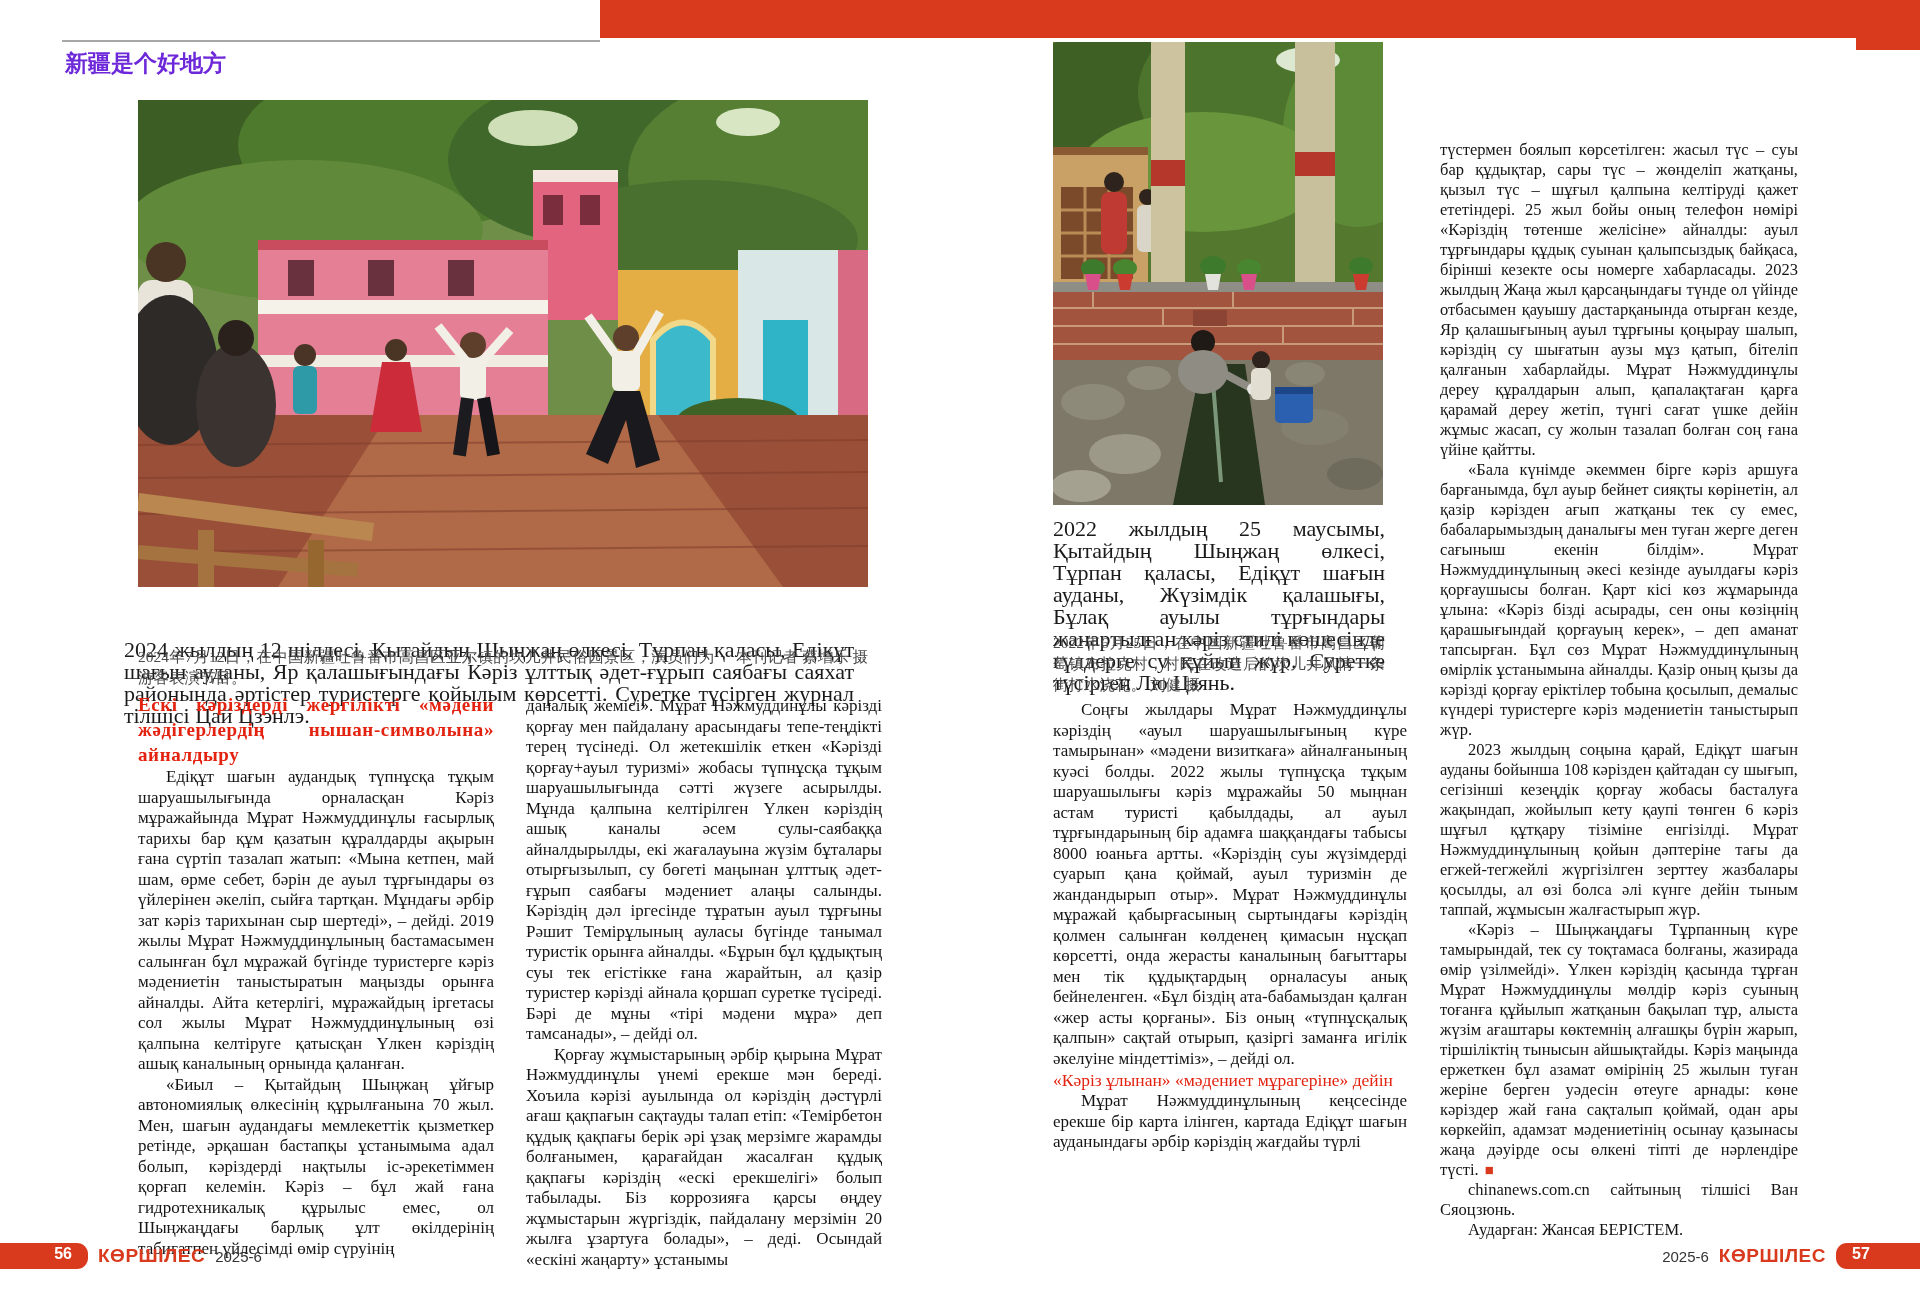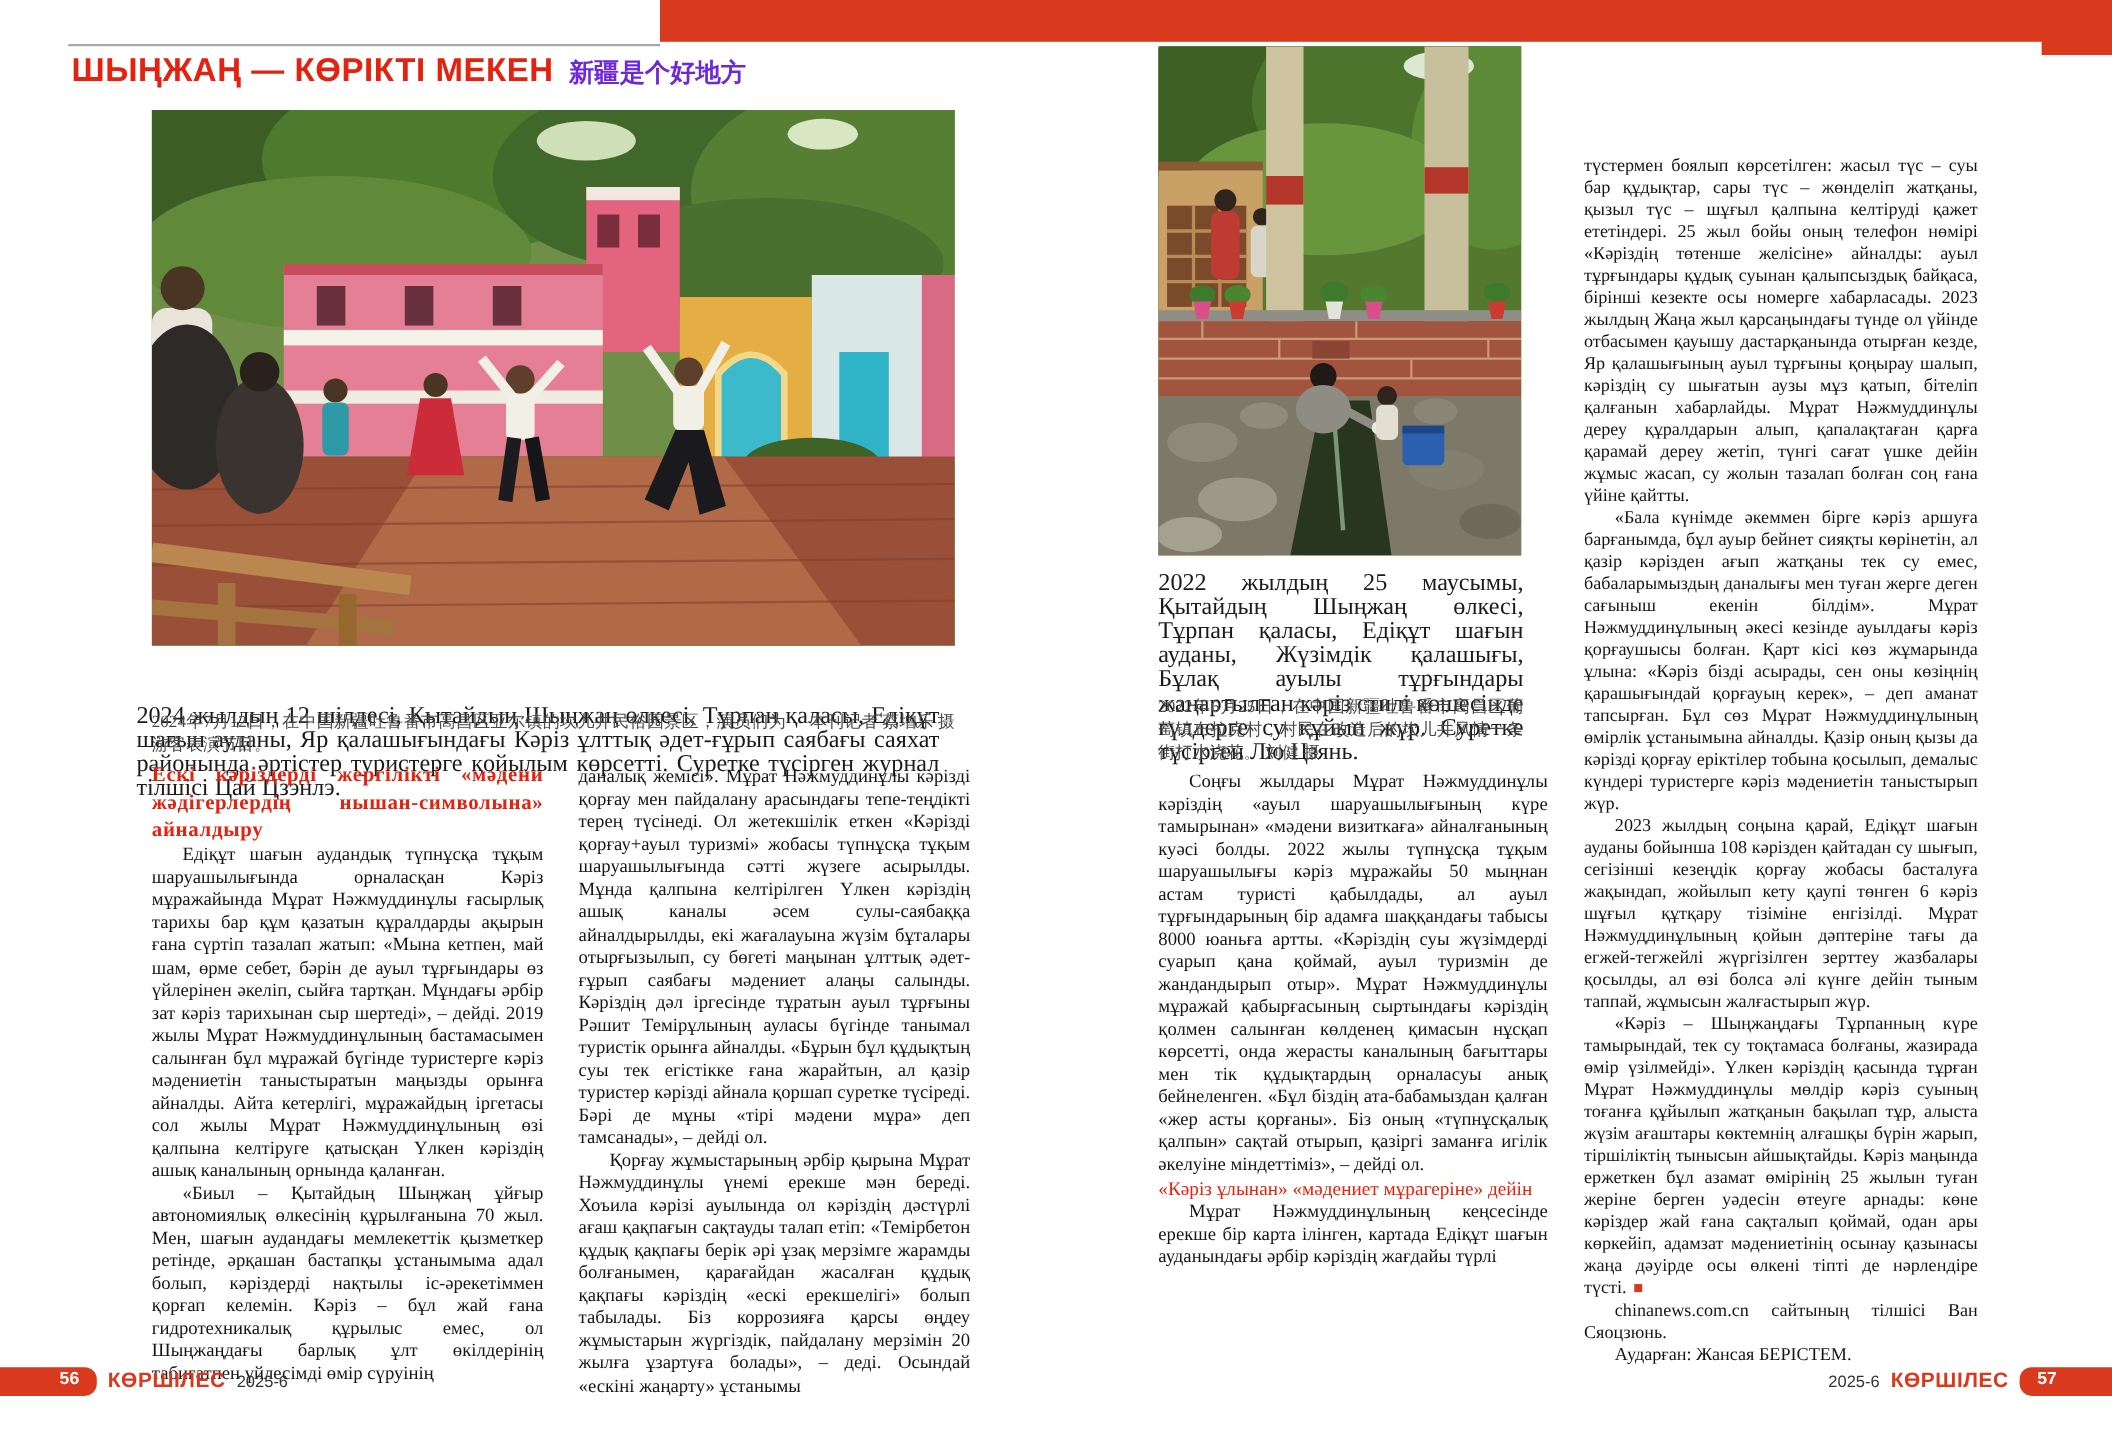--- a/index.html
+++ b/index.html
@@ -51,21 +51,20 @@
 </style>
 </head>
 <body>
 
 <div class="spread">
 
   <div class="top-red-bar"></div>
   <div class="top-red-corner"></div>
   <div class="top-rule"></div>
   <div class="headline">
-    <span class="kk">ШЫҢЖАҢ — КӨРІКТІ МЕКЕН</span>
     <span class="zh">新疆是个好地方</span>
   </div>
 
   <div class="photo photo-left">
     <svg viewBox="0 0 730 487" preserveAspectRatio="none">
       <rect x="0" y="0" width="730" height="487" fill="#6f8f49"></rect>
       <ellipse cx="80" cy="70" rx="150" ry="95" fill="#3c5d24"></ellipse>
       <ellipse cx="270" cy="45" rx="170" ry="85" fill="#4e7a2e"></ellipse>
       <ellipse cx="460" cy="60" rx="150" ry="85" fill="#40682a"></ellipse>
       <ellipse cx="640" cy="75" rx="150" ry="100" fill="#567f33"></ellipse>

